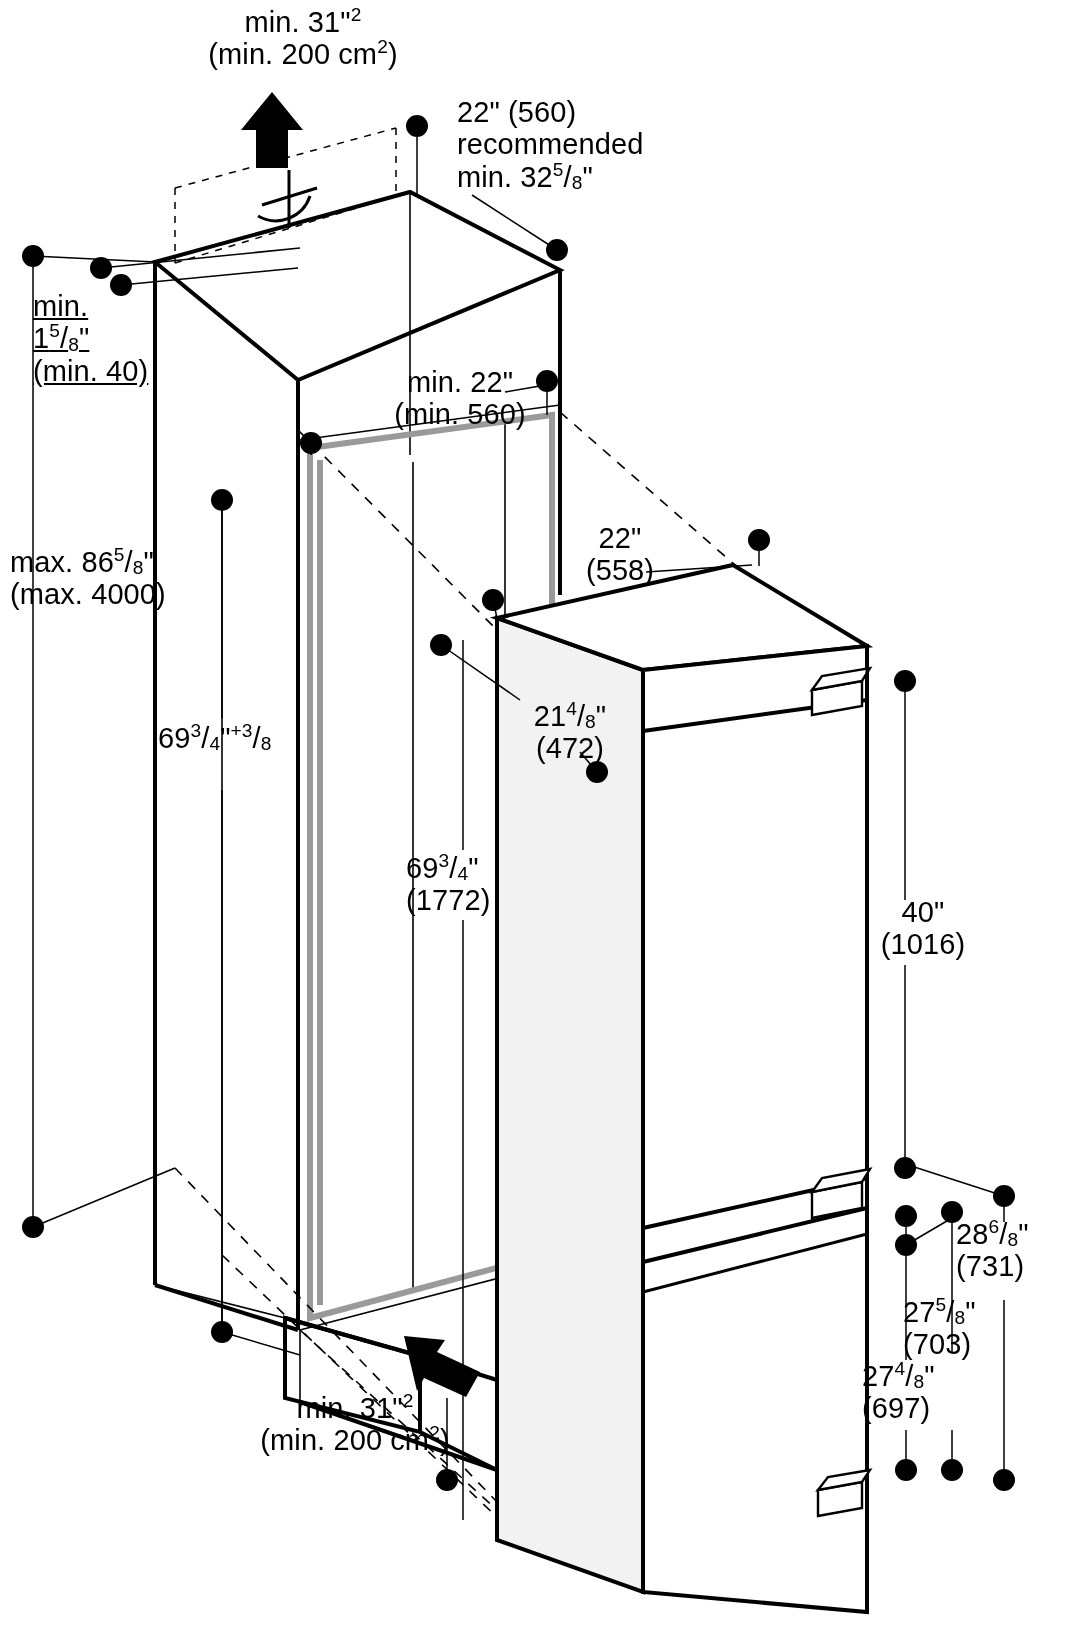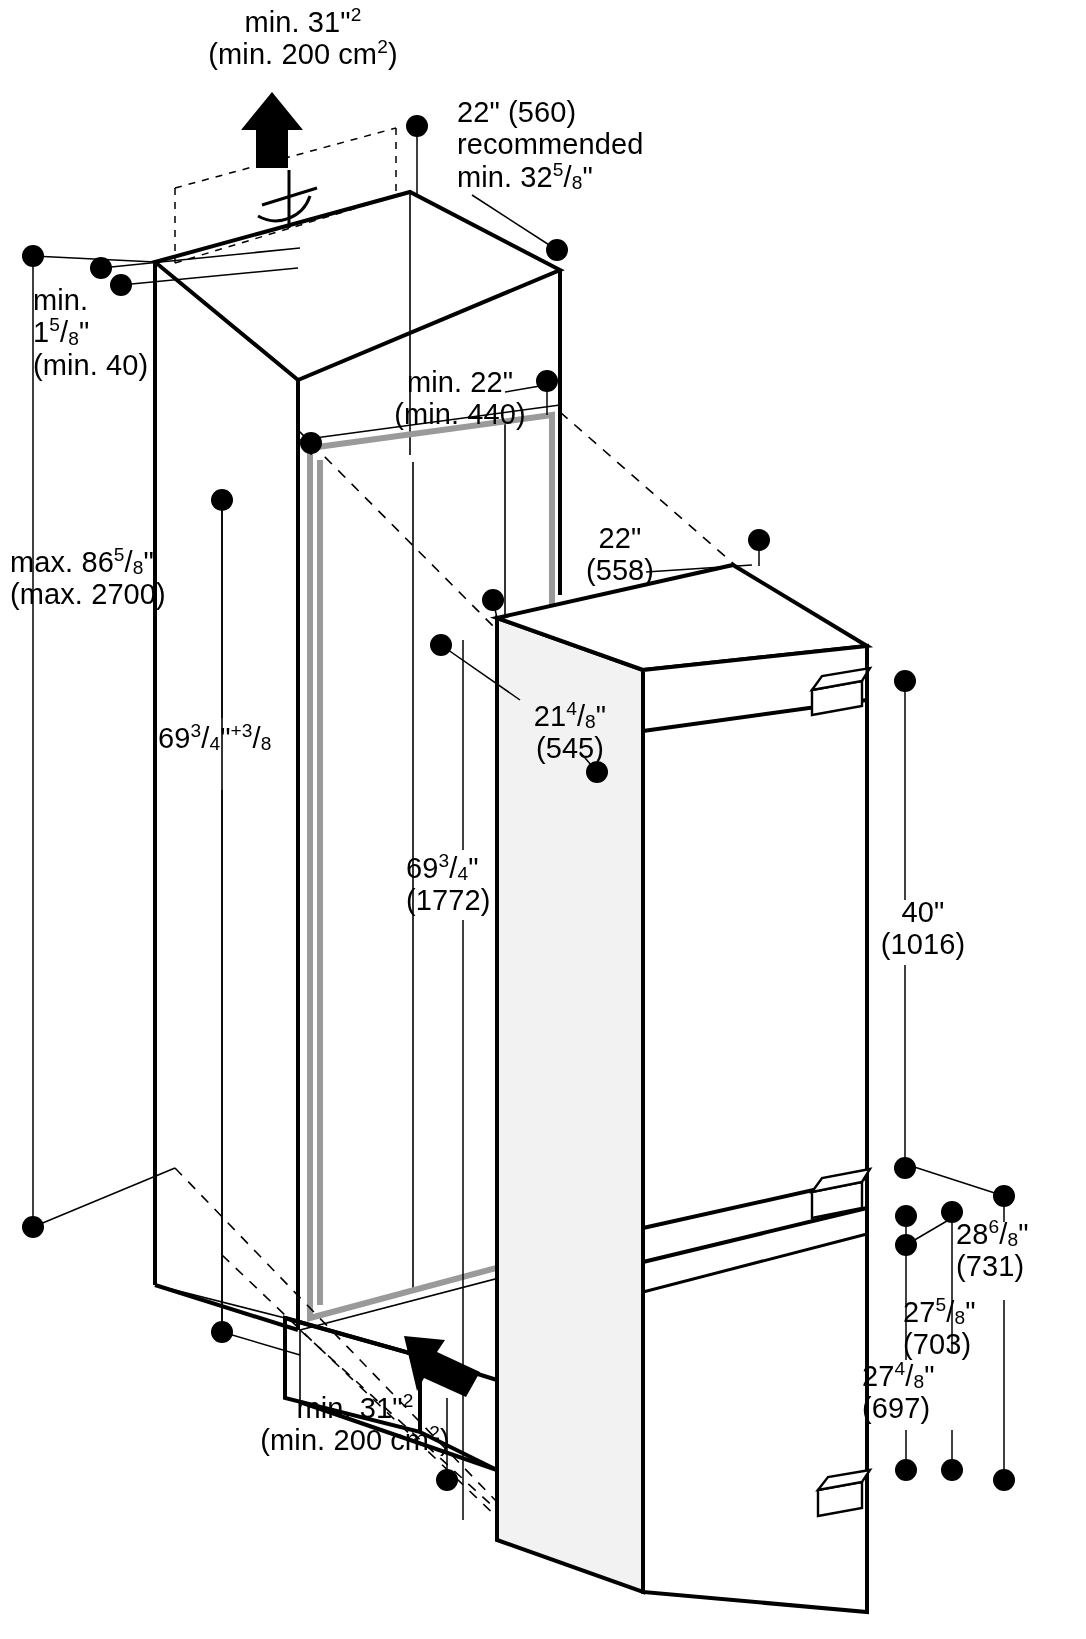--- a/index.html
+++ b/index.html
@@ -245,48 +245,48 @@
     <span class="ln1"><span>min. 31"</span><sup>2</sup></span>
     <span class="ln2"><span>(min. 200 cm</span><sup>2</sup><span>)</span></span>
   </div>
 
   <div class="lbl left" style="left:457px; top:96px; width:250px;">
     <span class="ln1">22" (560)</span>
     <span class="ln2">recommended</span>
     <span class="ln3"><span>min. 32</span><sup>5</sup>/<span class="frac-den">8</span><span>"</span></span>
   </div>
 
-  <div class="lbl left" style="left:33px; top:284px; width:190px;">
+  <div class="lbl left" style="left:33px; top:290px; width:190px;text-decoration:underline;">
     <span class="ln1">min.</span>
     <span class="ln2"><span>1</span><sup>5</sup>/<span class="frac-den">8</span><span>"</span></span>
     <span class="ln3">(min. 40)</span>
   </div>
 
   <div class="lbl left" style="left:10px; top:546px; width:210px;">
     <span class="ln1"><span>max. 86</span><sup>5</sup>/<span class="frac-den">8</span><span>"</span></span>
-    <span class="ln2">(max. 2700)</span>
+    <span class="ln2">(max. 4000)</span>
   </div>
 
   <div class="lbl center" style="left:355px; top:366px; width:210px;">
     <span class="ln1">min. 22"</span>
-    <span class="ln2">(min. 440)</span>
+    <span class="ln2">(min. 560)</span>
   </div>
 
   <div class="lbl left" style="left:158px; top:722px; width:230px;">
     <span class="ln1"><span>69</span><sup>3</sup>/<span class="frac-den">4</span><span>"</span><sup>+3</sup>/<span class="frac-den">8</span></span>
   </div>
 
   <div class="lbl center" style="left:555px; top:522px; width:130px;">
     <span class="ln1">22"</span>
     <span class="ln2">(558)</span>
   </div>
 
   <div class="lbl center" style="left:490px; top:700px; width:160px;">
     <span class="ln1"><span>21</span><sup>4</sup>/<span class="frac-den">8</span><span>"</span></span>
-    <span class="ln2">(545)</span>
+    <span class="ln2">(472)</span>
   </div>
 
   <div class="lbl left" style="left:406px; top:852px; width:180px;">
     <span class="ln1"><span>69</span><sup>3</sup>/<span class="frac-den">4</span><span>"</span></span>
     <span class="ln2">(1772)</span>
   </div>
 
   <div class="lbl center" style="left:858px; top:896px; width:130px;">
     <span class="ln1">40"</span>
     <span class="ln2">(1016)</span>

